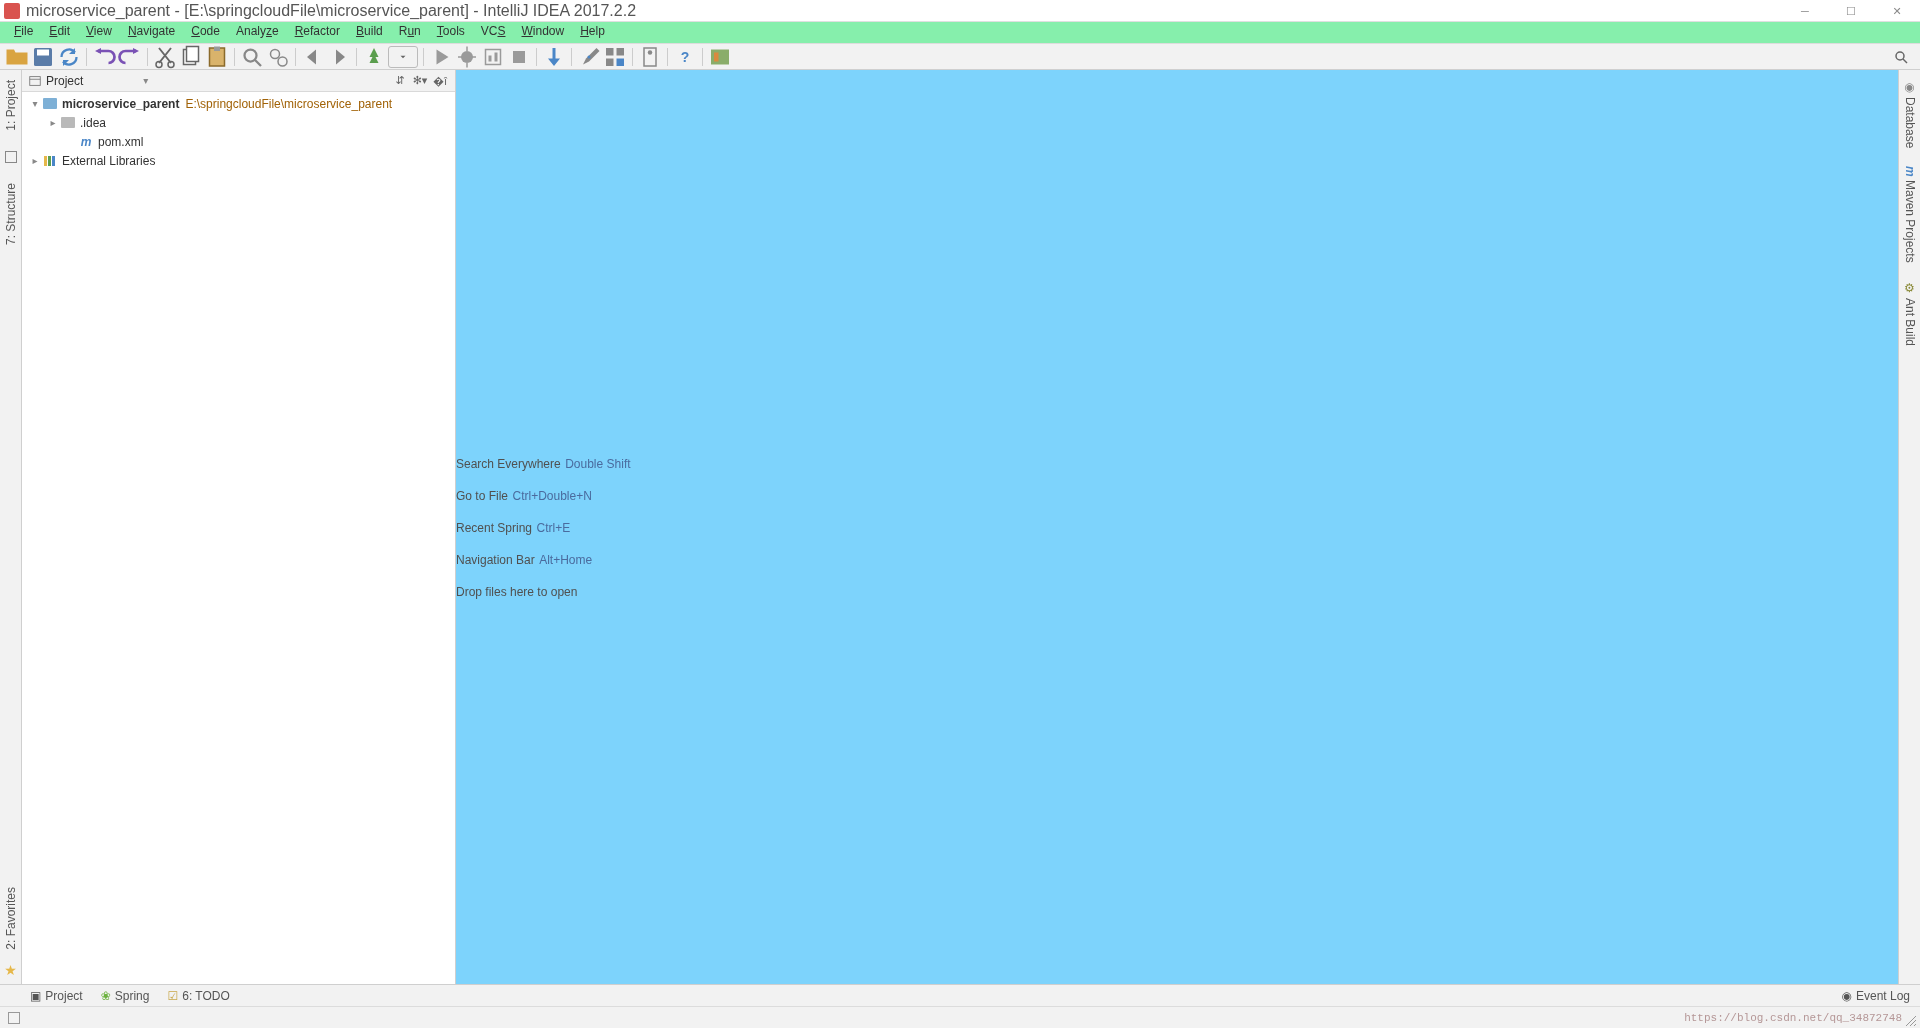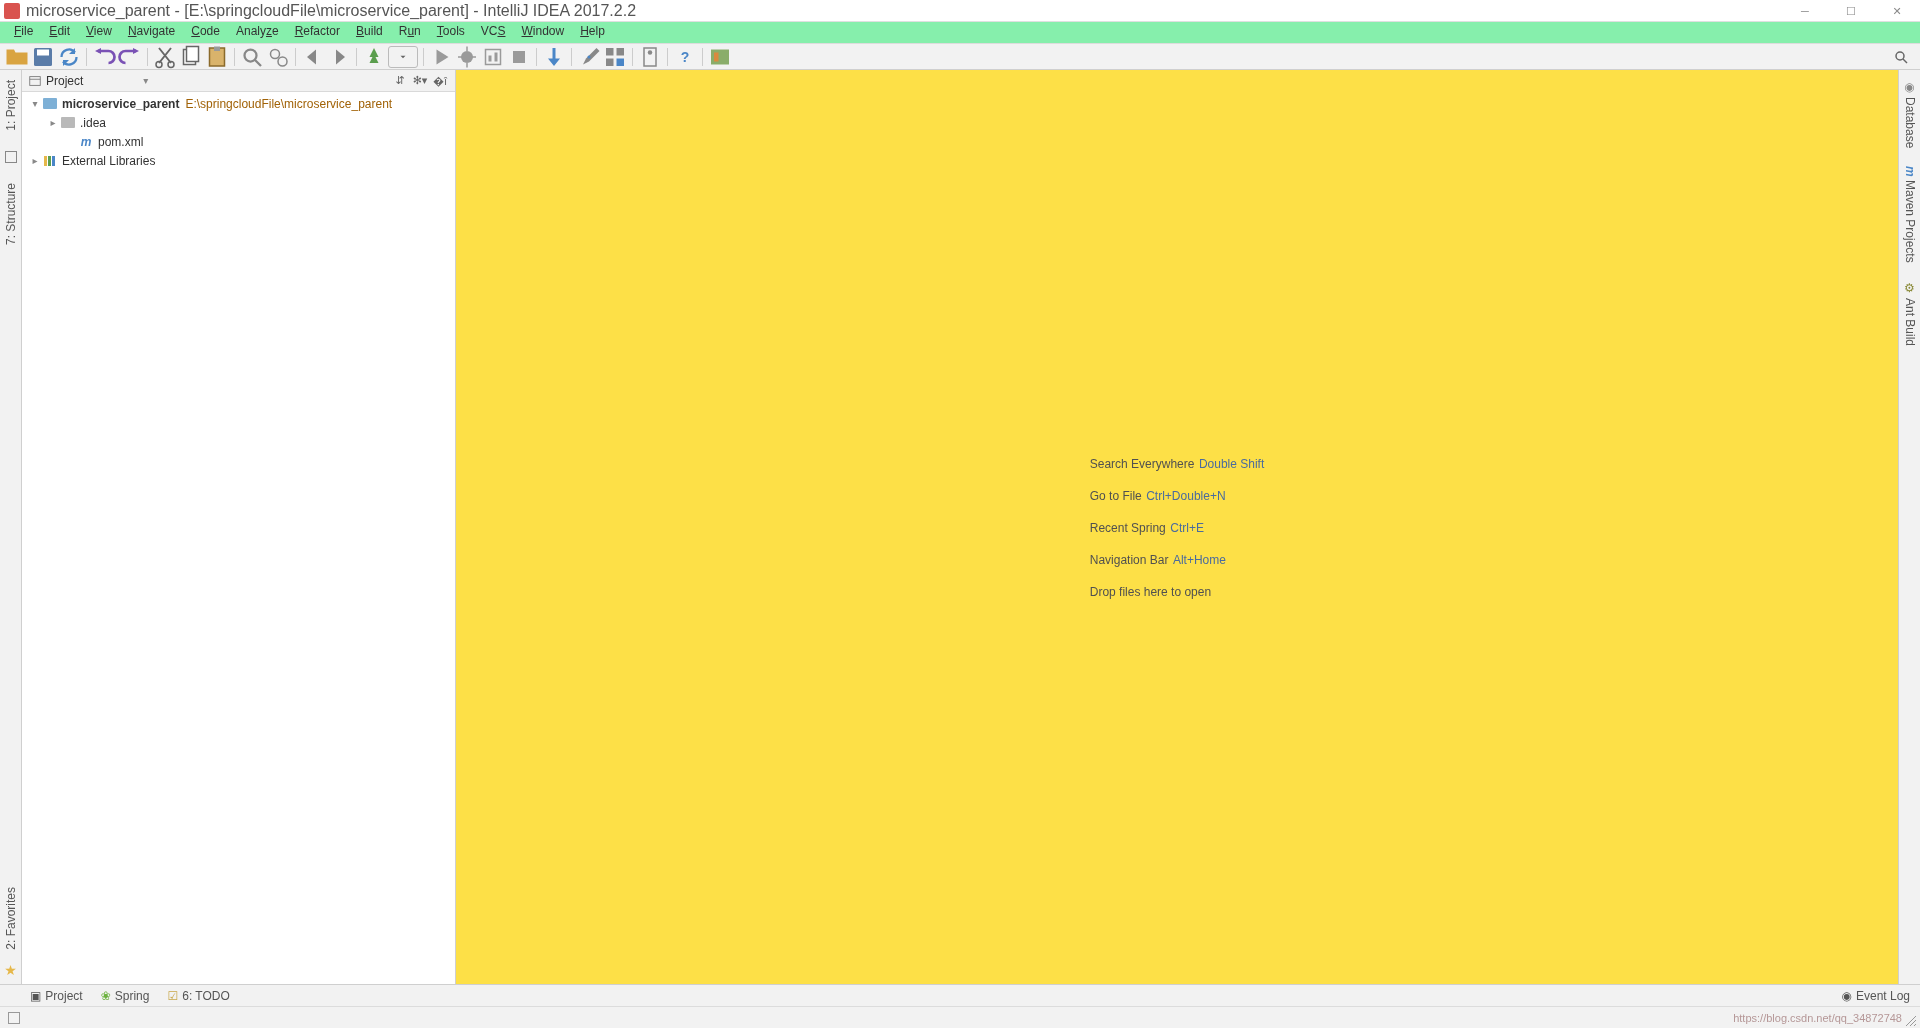--- a/index.html
+++ b/index.html
@@ -34,35 +34,35 @@
 
 .tree { padding: 2px 0; }
 .tree-row { height: 19px; display: flex; align-items: center; padding-left: 6px; color: #333; }
 .tree-row .arrow { width: 14px; text-align: center; color: #888; font-size: 10px; }
 .tree-row .ic { width: 16px; height: 14px; display: inline-flex; align-items: center; justify-content: center; margin-right: 4px; }
 .tree-row .node-name { white-space: nowrap; }
 .tree-row .node-path { color: #a16207; margin-left: 6px; }
 .indent-1 { padding-left: 24px; }
 .indent-2 { padding-left: 42px; }
 
-.editor-area { flex: 1; background: #fde047; display: flex; align-items: center; justify-content: center; position: relative; }
+.editor-area { flex: 1; background: #7dd3fc; display: flex; align-items: center; position: relative; }
 .welcome { text-align: left; }
 .welcome .line { margin: 14px 0; font-size: 16px; color: #505050; }
 .welcome .line .shortcut { color: #4a6b9e; }
 
 .right-gutter { width: 22px; background: #f2f2f2; border-left: 1px solid #cfcfcf; display: flex; flex-direction: column; align-items: center; padding-top: 4px; }
 .right-gutter .vtab { writing-mode: vertical-rl; padding: 6px 2px; font-size: 11px; color: #555; display: flex; align-items: center; gap: 3px; }
 
 .bottom-toolbar { height: 22px; background: #f2f2f2; border-top: 1px solid #cfcfcf; display: flex; align-items: center; padding: 0 8px; position: relative; }
 .bottom-toolbar .btab { display: flex; align-items: center; margin-right: 18px; color: #555; font-size: 11px; }
 .bottom-toolbar .btab .ic { margin-right: 4px; }
 .bottom-toolbar .right-side { position: absolute; right: 10px; display: flex; align-items: center; color: #555; font-size: 11px; }
 
 .statusbar { height: 22px; background: #f2f2f2; border-top: 1px solid #dcdcdc; display: flex; align-items: center; padding: 0 8px; position: relative; }
-.statusbar .watermark { position: absolute; right: 18px; color: #b59797; font-size: 11px; }
+.statusbar .watermark { position: absolute; right: 18px; color: #b59797; font-size: 11px; font-family: Liberation Mono, monospace; }
 .statusbar .corners { position: absolute; right: 4px; bottom: 2px; width: 10px; height: 10px; }
 
 .bold { font-weight: bold; }
 
 
 .folder-icon { width: 14px; height: 11px; background: #d9b36b; border-radius: 1px; display: inline-block; }
 </style>
 </head>
 <body>
 

